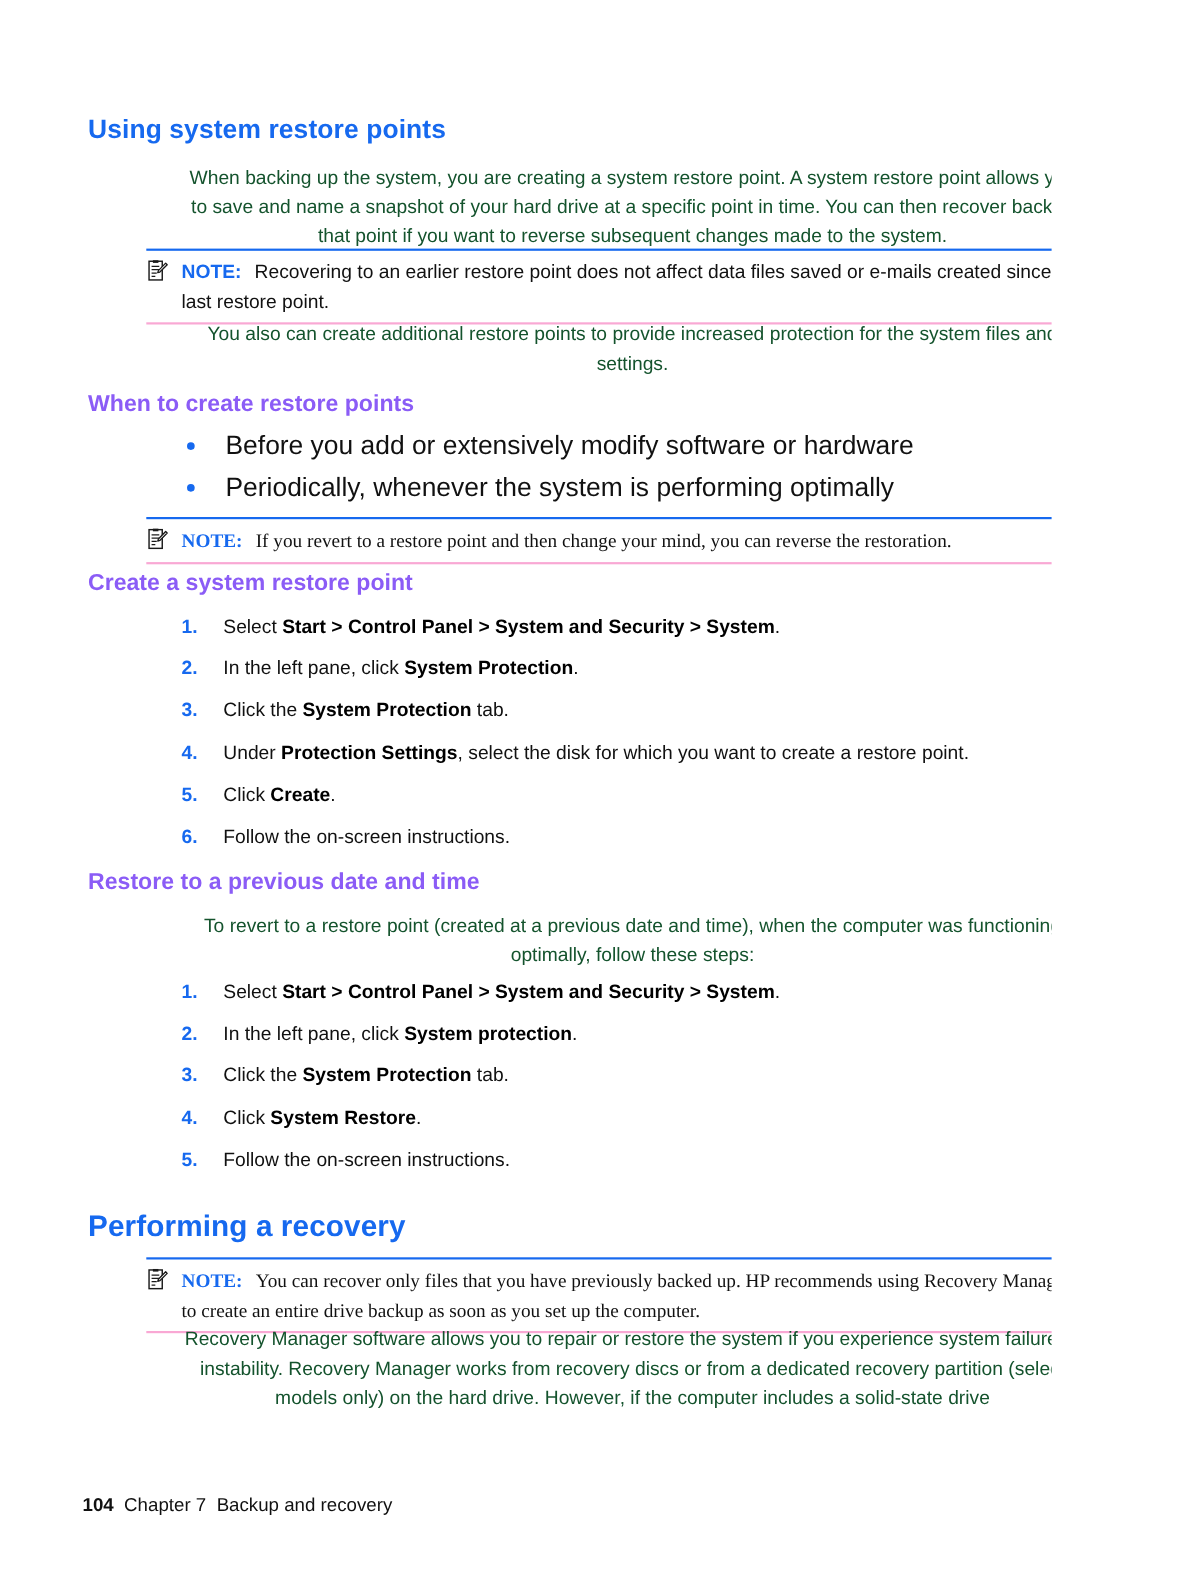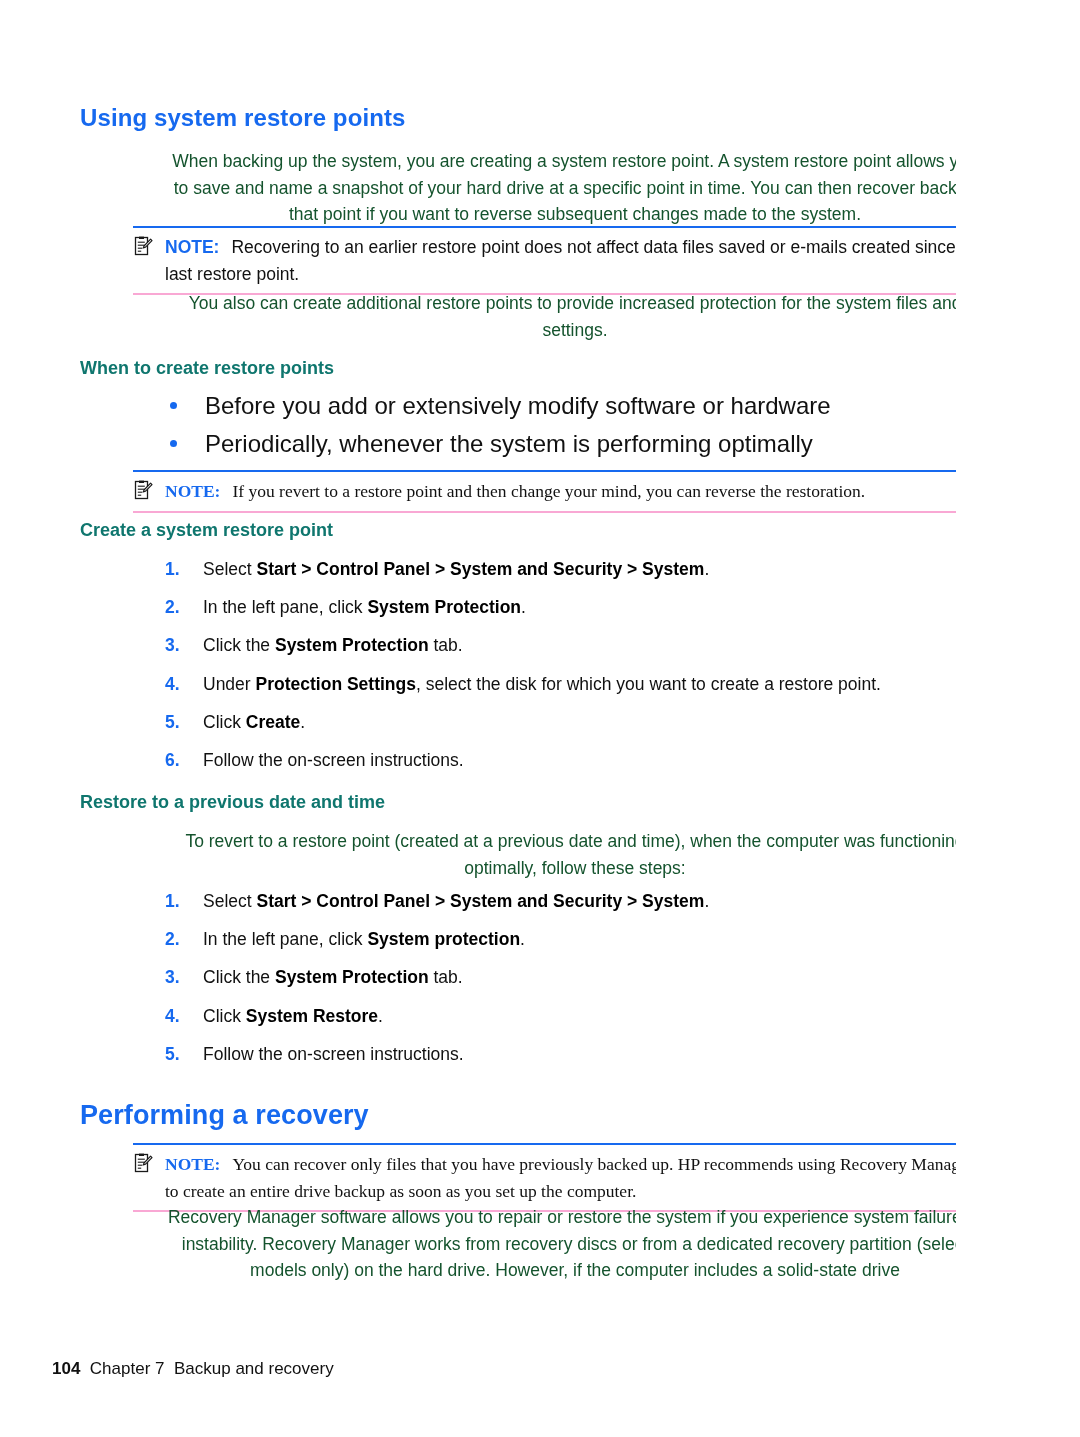--- a/index.html
+++ b/index.html
@@ -36,23 +36,23 @@
     letter-spacing: 0.1px;
     white-space: nowrap;
   }
   .h1.big {
     font-size: 27px;
     line-height: 31px;
   }
   .h2 {
     position: absolute;
     left: 80px;
-    color: #0f766e;
-    font-weight: bold;
-    font-size: 18px;
+    color: #8b5cf6;
+    font-weight: bold;
+    font-size: 21px;
     line-height: 20px;
     white-space: nowrap;
   }
 
   
   .para {
     position: absolute;
     left: 165px;
     width: 820px;
     font-size: 17.5px;
@@ -132,21 +132,21 @@
     text-align: left;
     color: #1669ef;
     font-weight: bold;
   }
 
   b, .b { font-weight: bold; color: #000; }
 
   
   .footer {
     position: absolute;
-    left: 52px;
+    left: 75px;
     bottom: 57px;
     font-size: 17px;
     line-height: 22px;
     color: #111111;
     white-space: pre;
   }
   .footer .pg { font-weight: bold; }
 </style>
 </head>
 <body>

